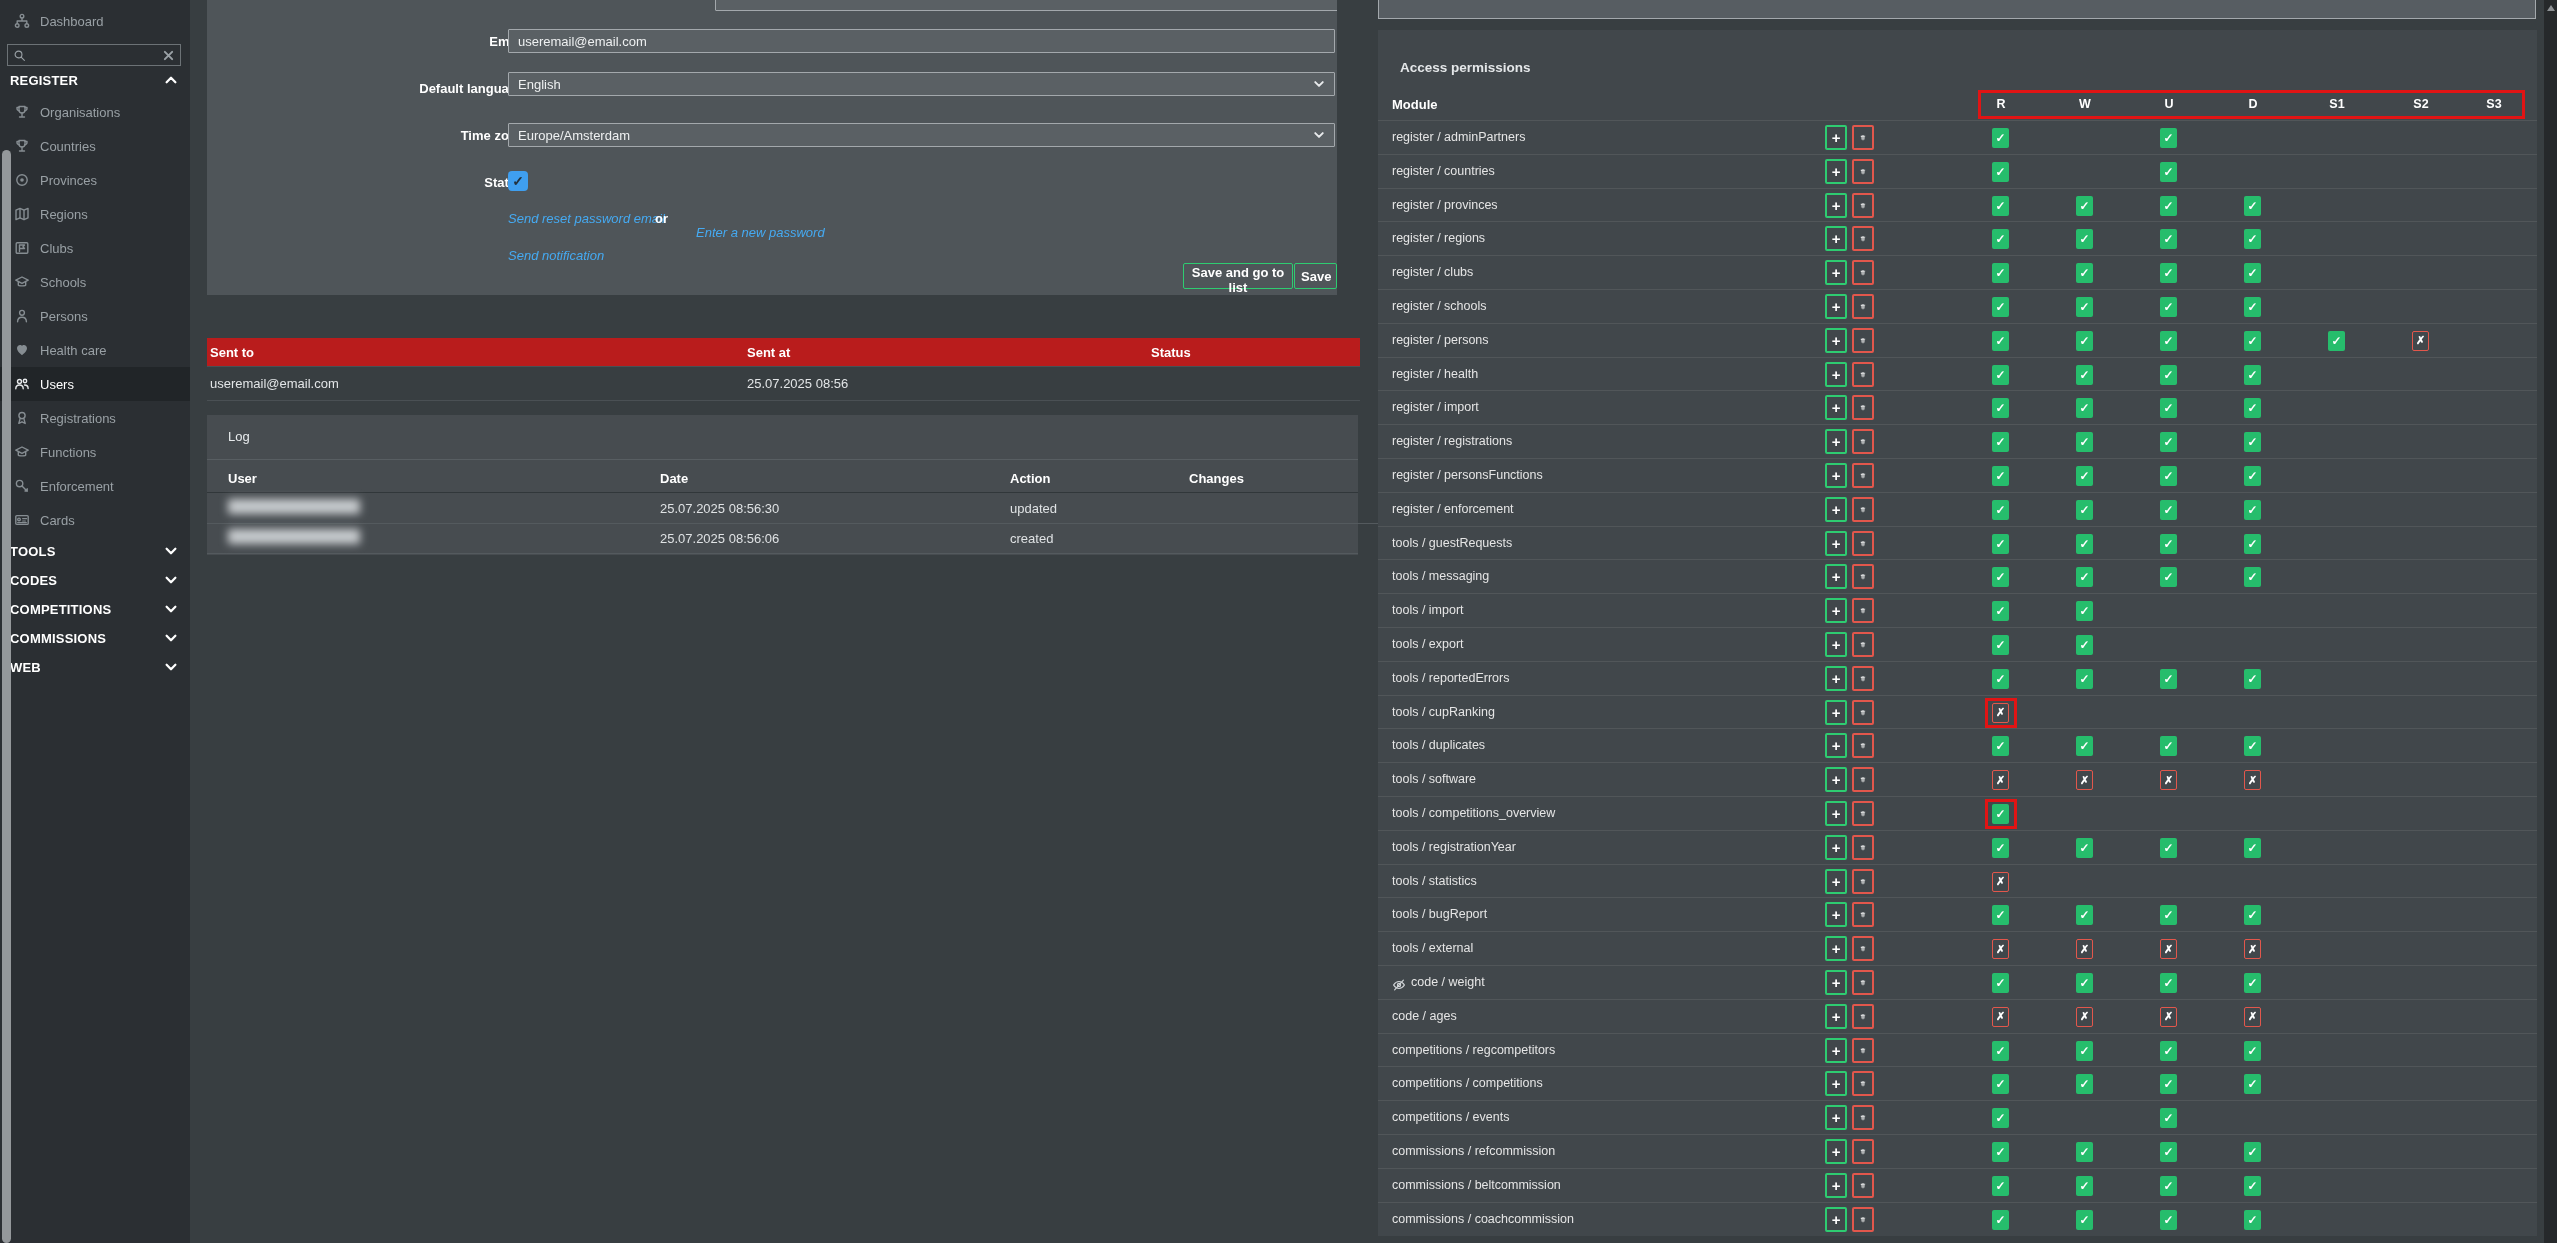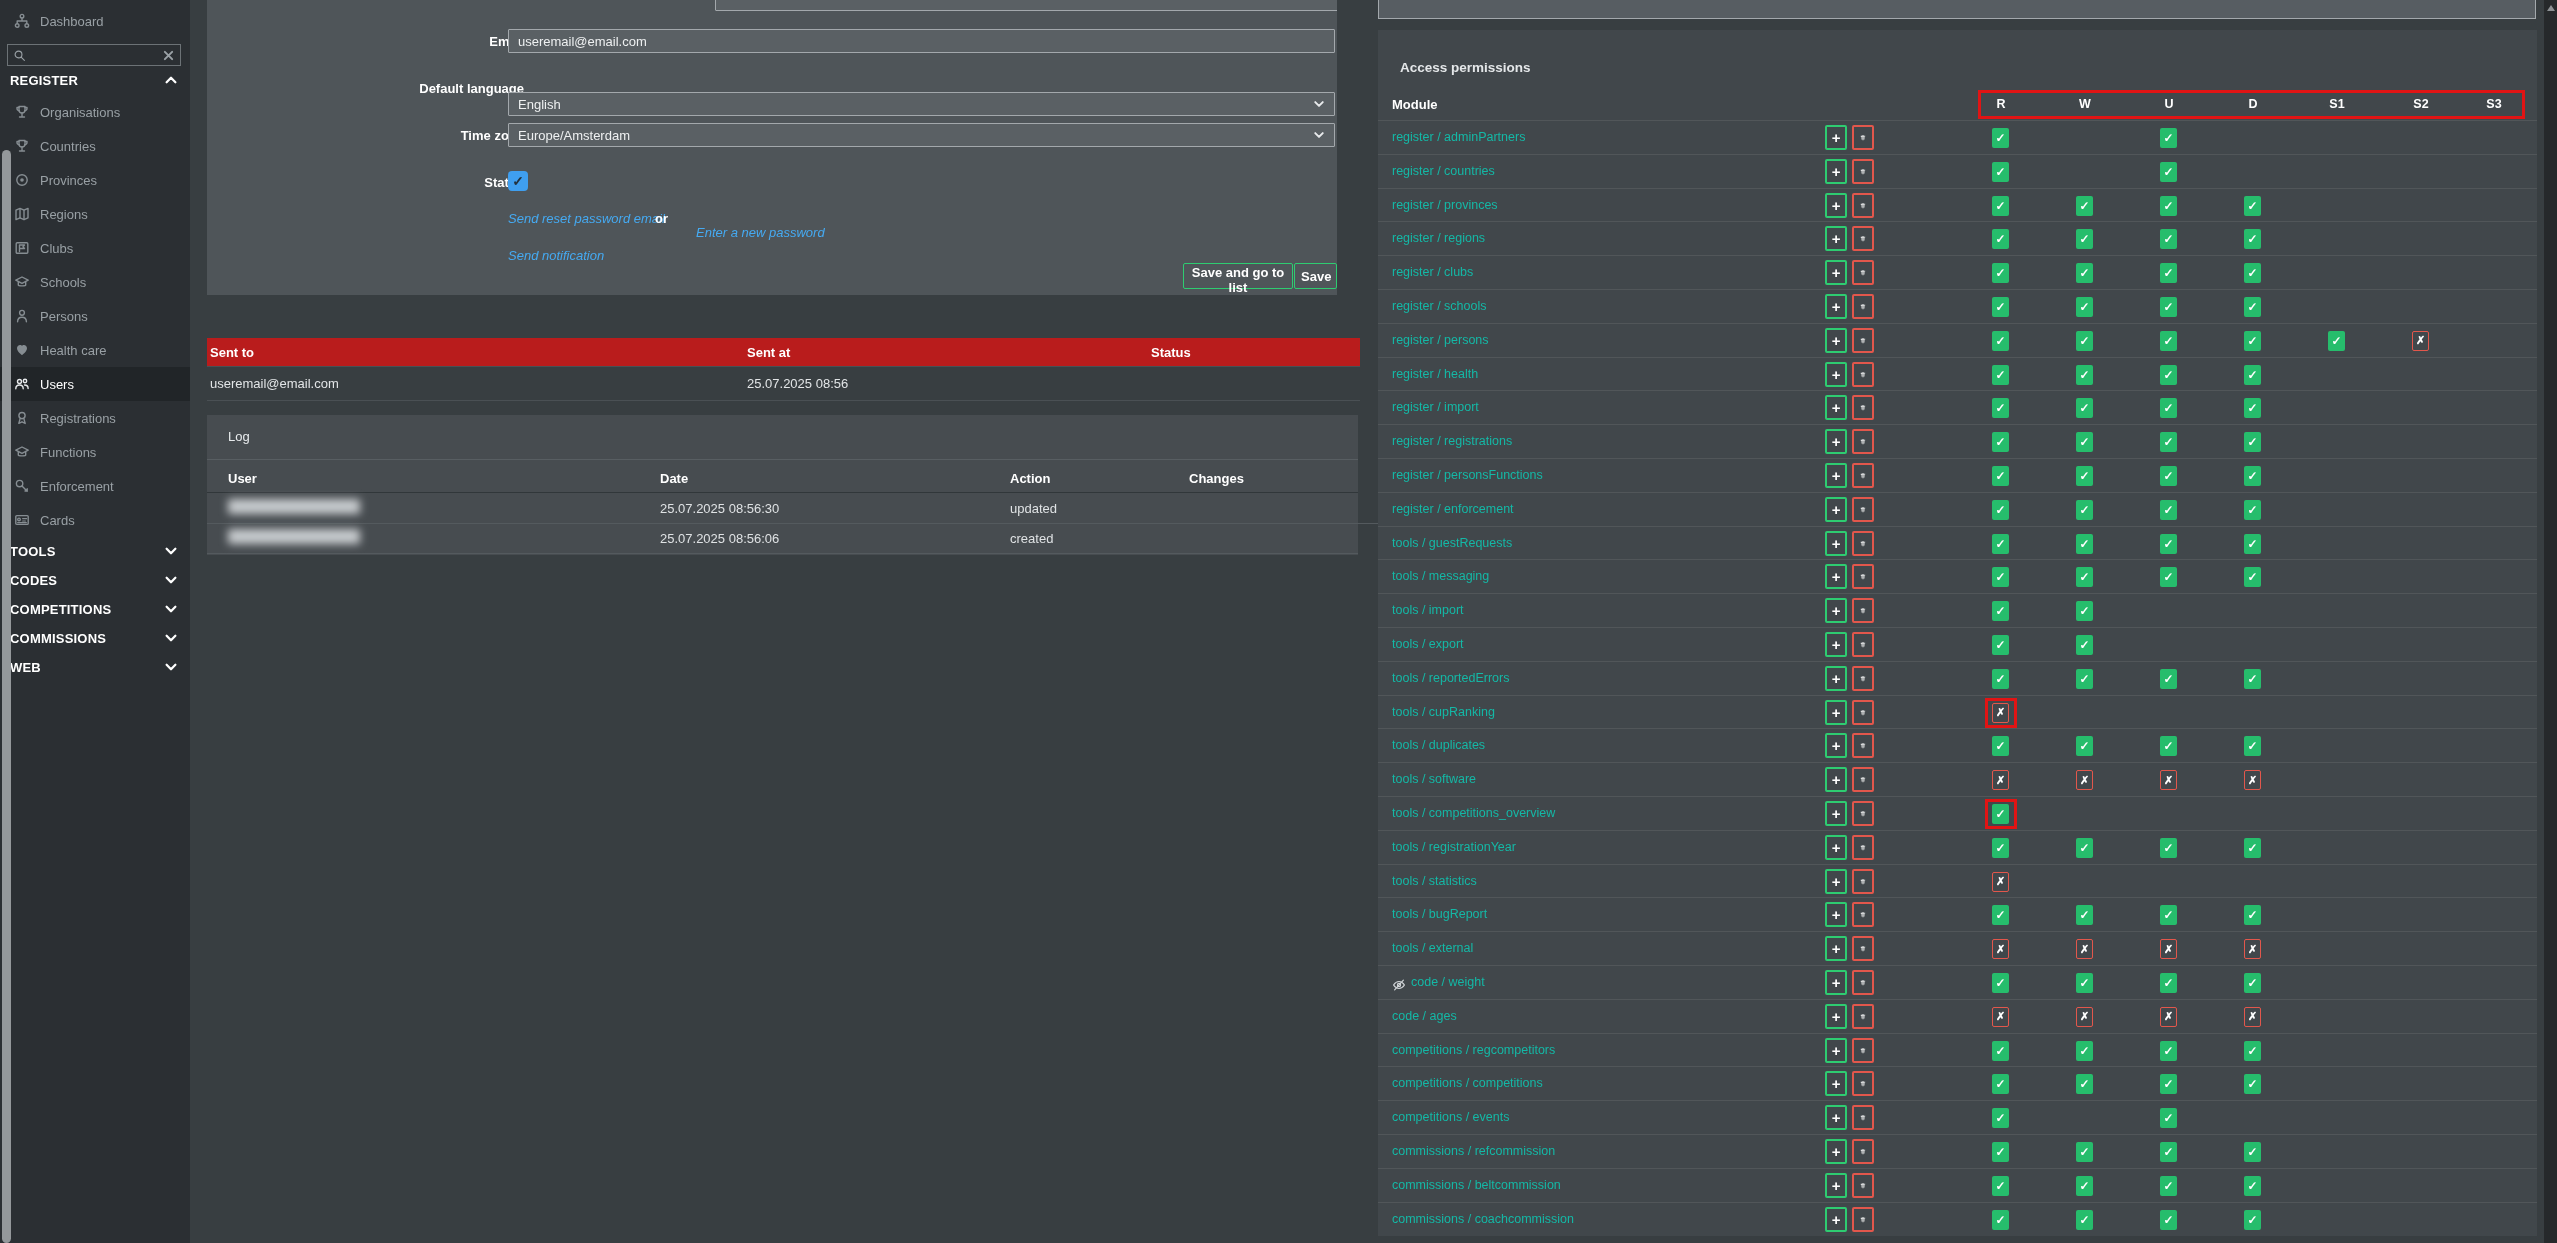--- a/index.html
+++ b/index.html
@@ -60,21 +60,21 @@
   #top-sliver-left{left:508px;top:-14px;width:827px;height:25px;background:#5a6064;border:1px solid #a3a8ac;}
   #top-sliver-right{left:1378px;top:-3px;width:1158px;height:22px;background:#575d62;border:1px solid #a3a8ac;box-sizing:border-box;}
   #access-panel{left:1378px;top:30px;width:1159px;height:1206px;background:#41474b;}
   #ap-title{position:absolute;left:22px;top:30px;font-weight:600;color:#e4e7e9;font-size:13.5px;}
   #ap-header{position:absolute;left:0;top:60px;width:1159px;height:30px;}
   #ap-header .mod{position:absolute;left:14px;top:7px;font-weight:bold;color:#fff;}
   #ap-header .ph{position:absolute;top:7px;transform:translateX(-50%);font-weight:bold;color:#fff;font-size:12.5px;}
   #ap-header-hl{position:absolute;left:600px;top:0px;width:547px;height:29px;border:3px solid #e11414;box-sizing:border-box;}
   #perm-rows{position:absolute;left:0;top:90px;width:1159px;}
   .perm-row{position:relative;width:1159px;height:33.8px;border-top:1px solid #515659;box-sizing:border-box;}
-  .perm-row .mod{position:absolute;left:14px;top:9px;color:#14b8a6;font-size:12.5px;}
+  .perm-row .mod{position:absolute;left:14px;top:9px;color:#e5e5e5;font-size:12.5px;}
   .perm-row .mod .icn{width:14px;height:14px;margin-right:5px;color:#cfd3d6;position:relative;top:2px;}
   .mini-btn{position:absolute;top:4px;width:22px;height:25px;background:transparent;border-radius:2px;
             display:flex;align-items:center;justify-content:center;color:#fff;cursor:pointer;box-sizing:border-box;}
   .mini-btn.plus{left:447px;border:2px solid #2ecc71;font-weight:bold;font-size:15px;}
   .mini-btn.trash{left:474px;border:2px solid #e2574c;}
   .mini-btn .icn{width:13px;height:13px;}
   .cell{position:absolute;top:7px;width:17px;height:20px;border-radius:2px;display:flex;align-items:center;justify-content:center;
         font-weight:bold;cursor:pointer;box-sizing:border-box;}
   .cell.check{background:#26bd6c;color:#fff;font-size:12px;}
   .cell.xmark{border:1px solid #e2574c;color:#fff;font-size:11px;}
@@ -287,21 +287,21 @@
     </div>
 </div>
 
 <div id="form-panel" class="abs">
   <div id="top-sliver-left" class="abs f-input"></div>
 
   <div class="f-label" style="top:34px;">Email</div>
   <input class="f-input" style="top: 29px;" value="useremail@email.com">
 
   <div class="f-label" style="top:81px;">Default language</div>
-  <div class="f-input f-select" style="top:92px;">
+  <div class="f-input f-select" style="top:72px;">
     <span>English</span>
     <span class="icn">
         <svg width="100%" height="100%" viewBox="0 0 16 16" fill="none" stroke="currentColor" stroke-width="1.4" stroke-linecap="round" stroke-linejoin="round">
           <path d="M3 5.5l5 5 5-5" stroke-width="2.6"></path>
         </svg>
       </span>
   </div>
 
   <div class="f-label" style="top:128px;">Time zone</div>
   <div class="f-input f-select" style="top:123px;">

